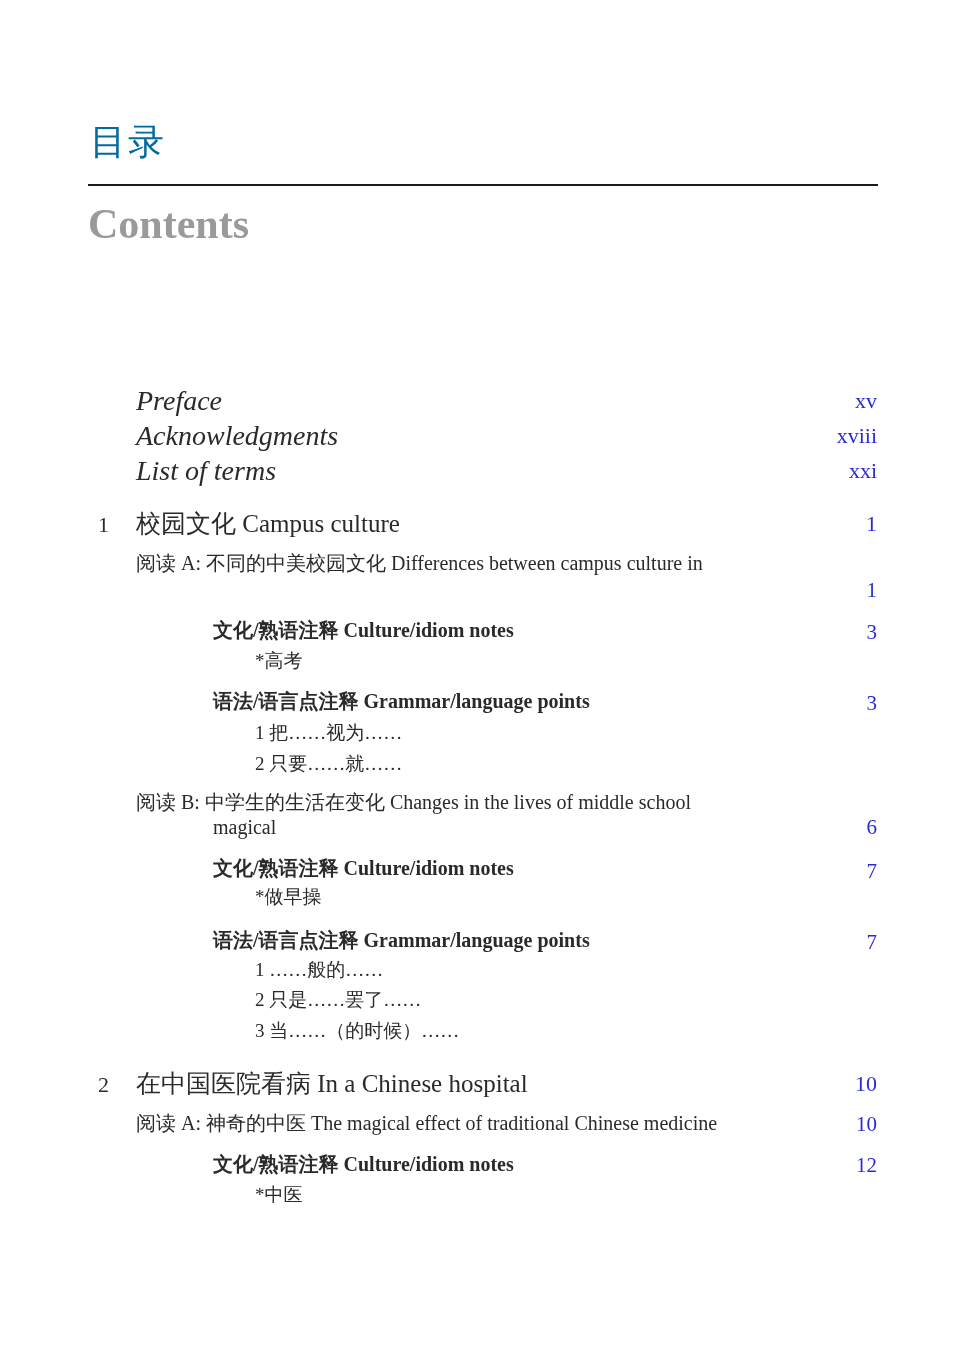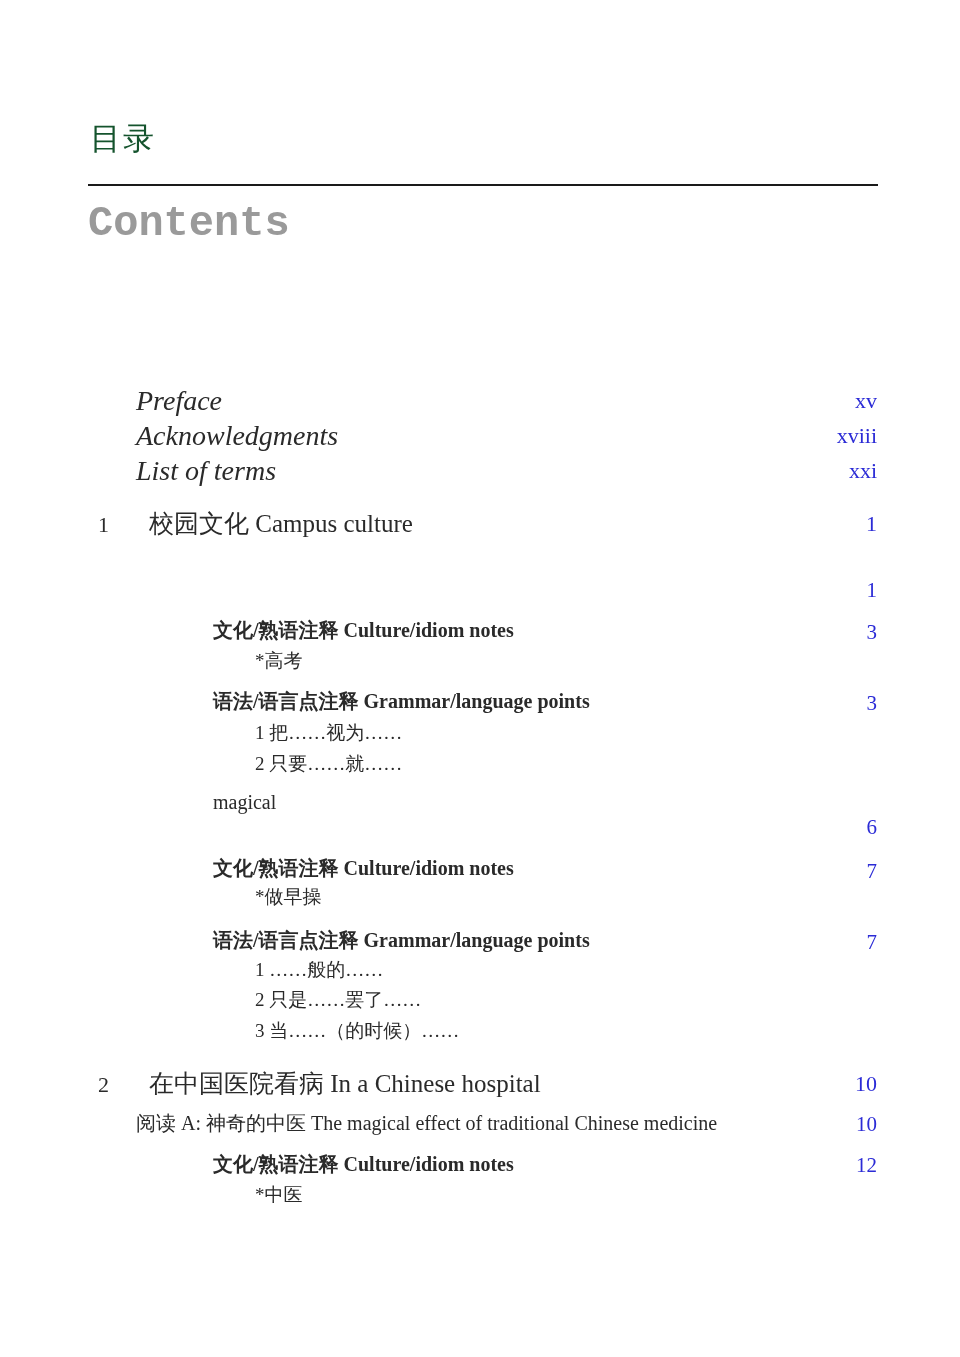--- a/index.html
+++ b/index.html
@@ -4,32 +4,32 @@
   <style>
     html, body { margin: 0; padding: 0; background: #ffffff; }
     body {
       width: 960px; height: 1357px; position: relative; overflow: hidden;
       font-family: "Liberation Serif", "DejaVu Serif", serif;
       color: #2a2a2a;
     }
     .abs { position: absolute; white-space: nowrap; }
     .title-zh {
       left: 90px; top: 118px; font-family: "DejaVu Sans", sans-serif;
-      font-size: 31px; color: #14532d; font-weight: normal; letter-spacing: 2px;
+      font-size: 36px; color: #0369a1; font-weight: normal; letter-spacing: 2px;
     }
     .rule { left: 88px; top: 184px; width: 790px; height: 2px; background: #1a1a1a; }
     .title-en {
-      left: 88px; top: 200px; font-family: Liberation Mono, monospace;
+      left: 88px; top: 200px; font-family: Liberation Serif, serif;
       font-size: 42px; font-weight: bold; color: #9a9a9a;
     }
     .page { color: #2b2bd6; right: 83px; }
     .front { font-style: italic; font-size: 28px; left: 136px; }
     .front-page { font-size: 22px; }
     .ch-num { font-size: 22px; left: 98px; }
-    .ch-title { font-size: 25px; left: 136px; margin-left: 13px; }
+    .ch-title { font-size: 25px; left: 136px; }
     .ch-page { font-size: 22px; }
     .reading { font-size: 20px; left: 136px; line-height: 25px; }
     .reading .cont { display: block; padding-left: 77px; }
     .sub { font-size: 20px; left: 213px; font-weight: bold; }
     .item { font-size: 19px; left: 255px; text-align: right; }
     .sub-page { font-size: 21px; }
   </style>
 </head>
 <body>
 
@@ -43,33 +43,35 @@
   <div class="abs front" style="top:420px">Acknowledgments</div>
   <div class="abs page front-page" style="top:423px">xviii</div>
   <div class="abs front" style="top:455px">List of terms</div>
   <div class="abs page front-page" style="top:458px">xxi</div>
 
   <div class="abs ch-num" style="top:512px">1</div>
   <div class="abs ch-title" style="top:507px">校园文化 Campus culture</div>
   <div class="abs page ch-page" style="top:511px">1</div>
 
   <div class="abs reading" style="top:551px">
+    <span>阅读 A: 不同的中美校园文化 Differences between campus culture in</span>
   </div>
   <div class="abs page sub-page" style="top:578px">1</div>
 
   <div class="abs sub" style="top:617px">文化/熟语注释 Culture/idiom notes</div>
   <div class="abs page sub-page" style="top:620px">3</div>
   <div class="abs item" style="top:648px">*高考</div>
 
   <div class="abs sub" style="top:688px">语法/语言点注释 Grammar/language points</div>
   <div class="abs page sub-page" style="top:691px">3</div>
   <div class="abs item" style="top:720px">1 把……视为……</div>
   <div class="abs item" style="top:751px">2 只要……就……</div>
 
   <div class="abs reading" style="top:790px">
+    <span>阅读 B: 中学生的生活在变化 Changes in the lives of middle school</span>
     <span class="cont">magical</span>
   </div>
   <div class="abs page sub-page" style="top:815px">6</div>
 
   <div class="abs sub" style="top:855px">文化/熟语注释 Culture/idiom notes</div>
   <div class="abs page sub-page" style="top:859px">7</div>
   <div class="abs item" style="top:884px">*做早操</div>
 
   <div class="abs sub" style="top:927px">语法/语言点注释 Grammar/language points</div>
   <div class="abs page sub-page" style="top:930px">7</div>

